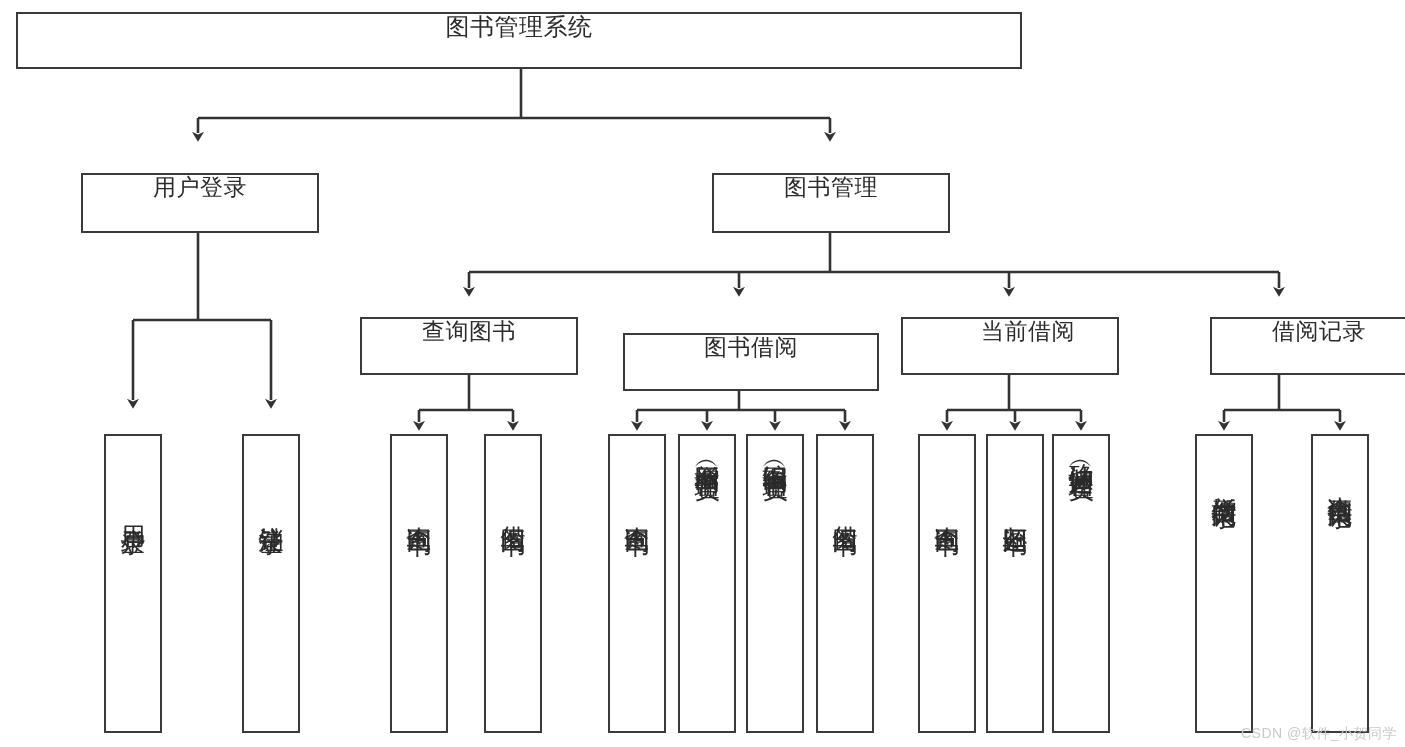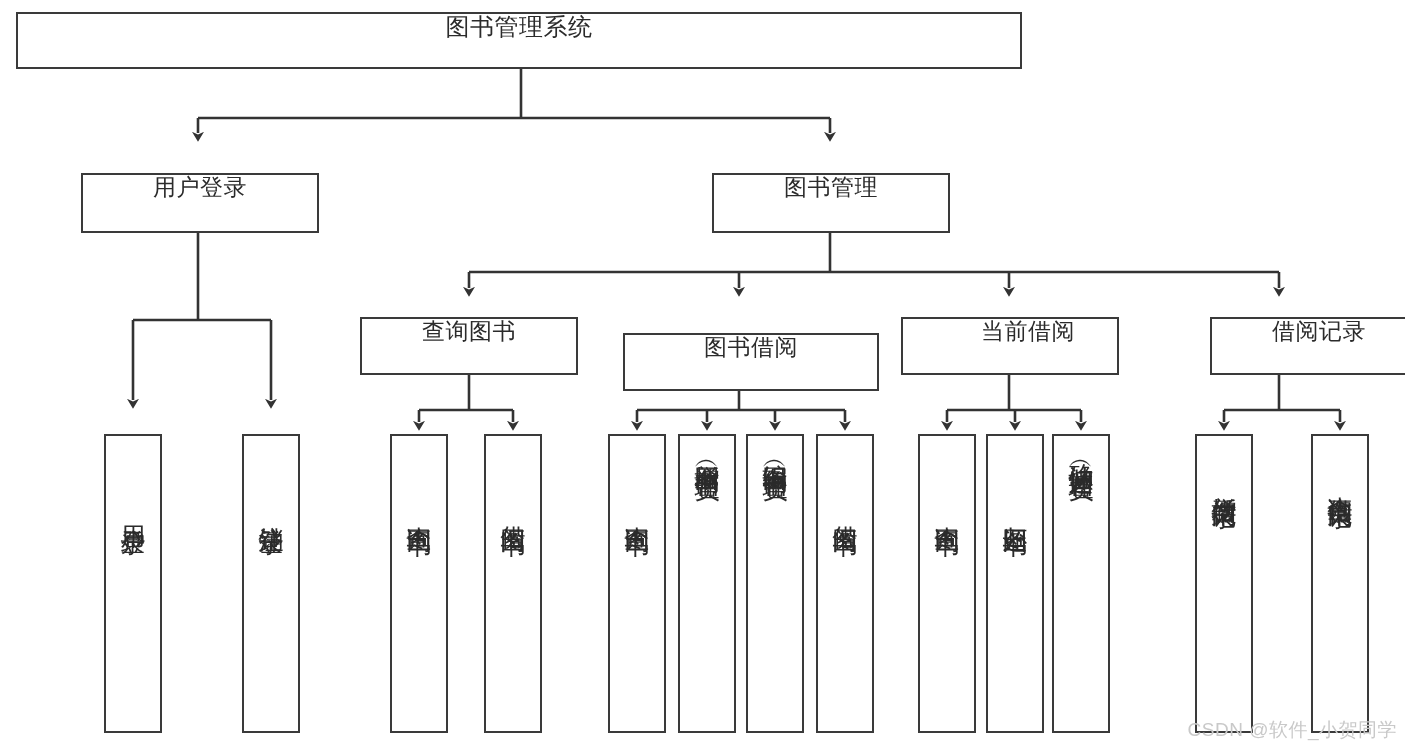--- a/index.html
+++ b/index.html
@@ -58,21 +58,21 @@
     text-orientation: upright;
     font-size: 25px;
     letter-spacing: 2px;
     line-height: 1;
   }
   .node.root .label { font-size: 24px; }
   .watermark {
     position: absolute;
     right: 8px;
     bottom: 4px;
-    font-size: 19px;
+    font-size: 14px;
     color: #c9c9c9;
     white-space: nowrap;
     letter-spacing: 0.5px;
     margin-left: 28px;
   }
 </style>
 </head>
 <body>
 
 <div id="diagram-root">

